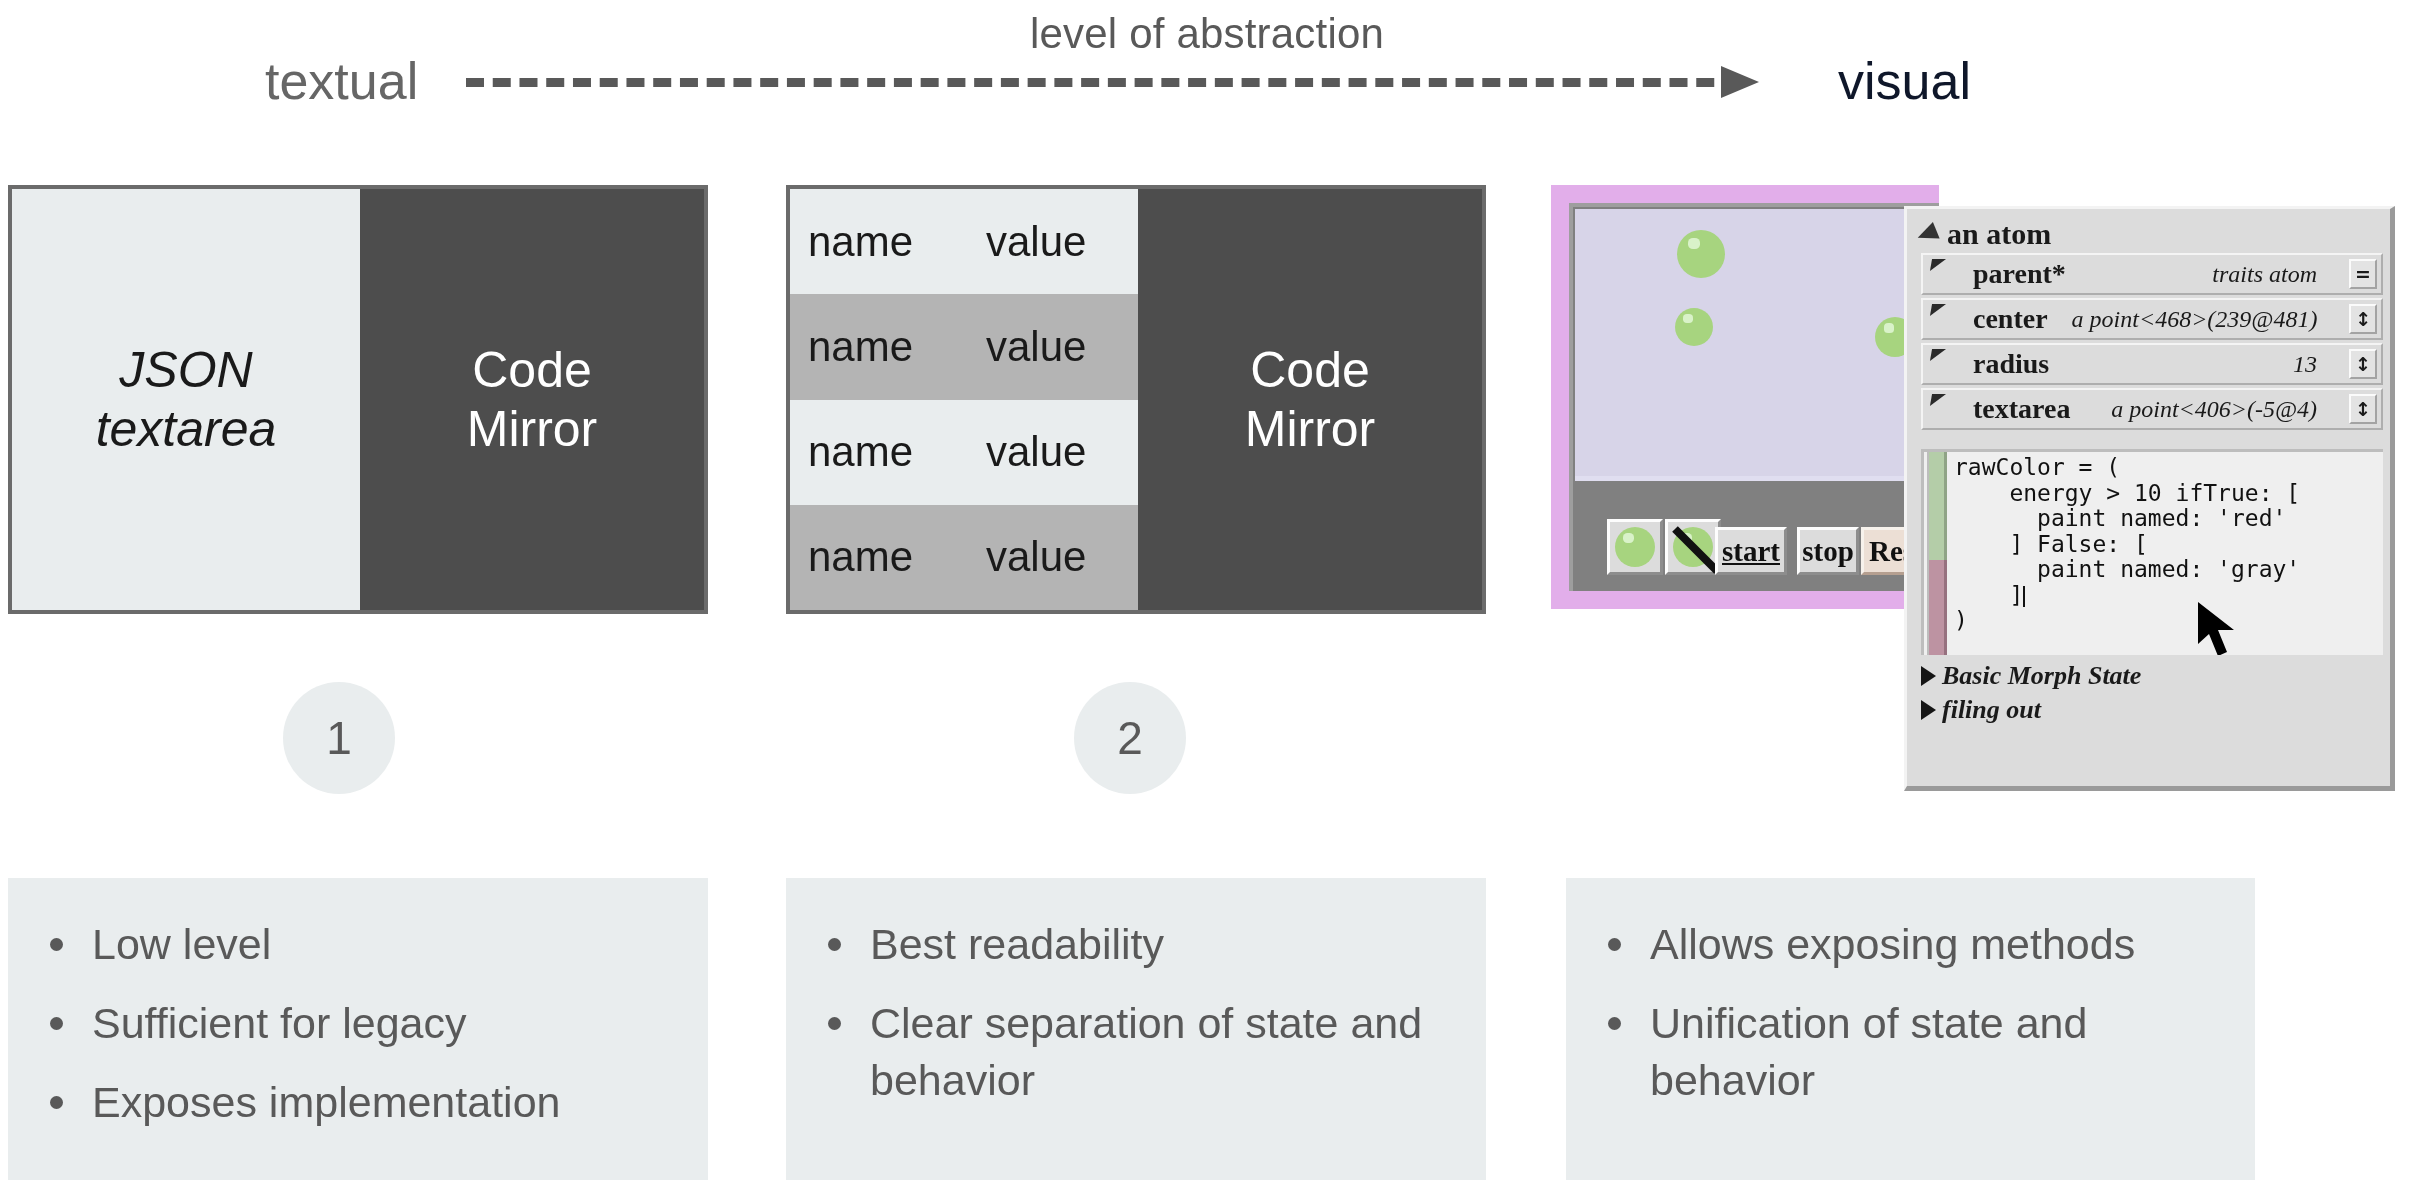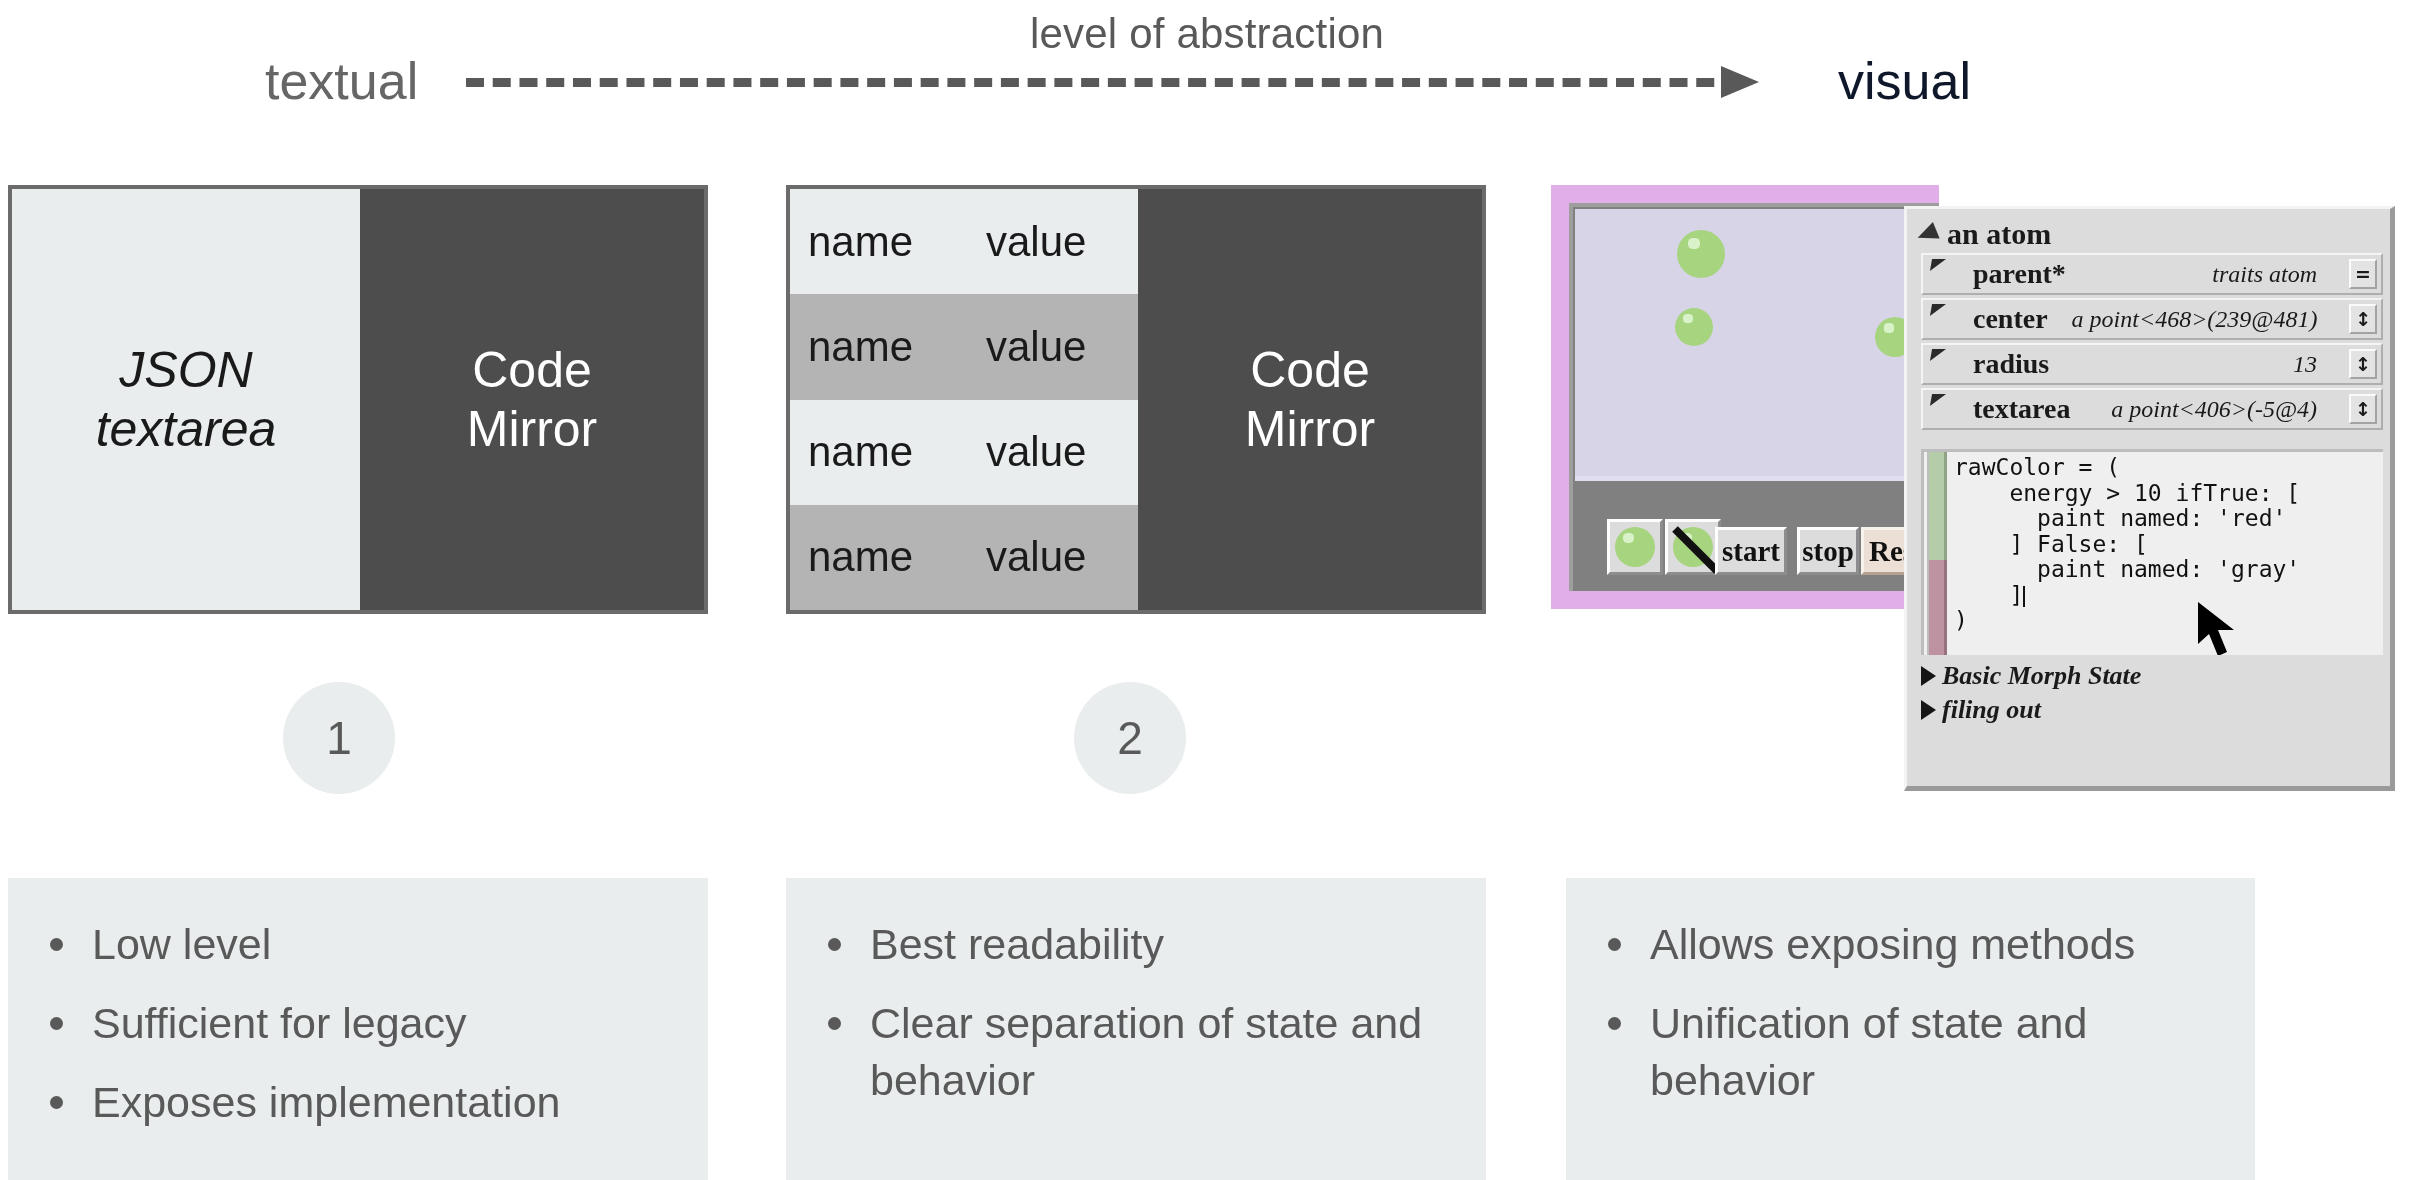--- a/index.html
+++ b/index.html
@@ -189,21 +189,21 @@
     display: flex;
     align-items: center;
     justify-content: center;
     font-family: "Liberation Serif", serif;
     font-weight: bold;
     font-size: 29px;
     color: #111;
   }
   #btn-atom-plain  { left: 32px; top: 30px; width: 56px;  height: 56px; }
   #btn-atom-slash  { left: 90px; top: 30px; width: 56px;  height: 56px; }
-  #btn-start       { left: 140px; top: 38px; width: 72px; height: 48px; }
+  #btn-start       { left: 140px; top: 38px; width: 72px; height: 48px; text-decoration: underline; }
   #btn-stop        { left: 222px; top: 38px; width: 62px; height: 48px; }
   #btn-reset       { left: 286px; top: 38px; width: 86px; height: 48px;
                      background: #ecdfd5; border-color: #f7f2ec #b59f90 #b59f90 #f7f2ec;
                      justify-content: flex-start; padding-left: 5px; }
   .btn-atom-glyph {
     width: 40px; height: 40px; border-radius: 50%;
     background: #a7d47f; position: relative;
   }
   .btn-atom-glyph::after {
     content: "";

